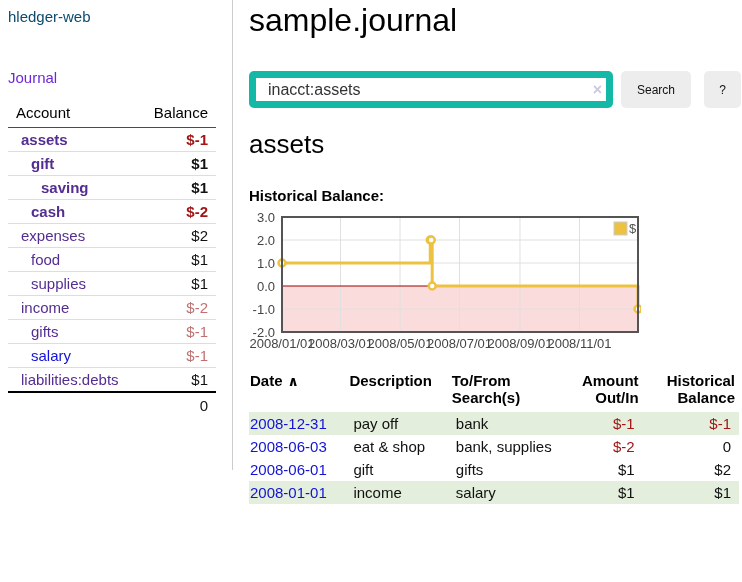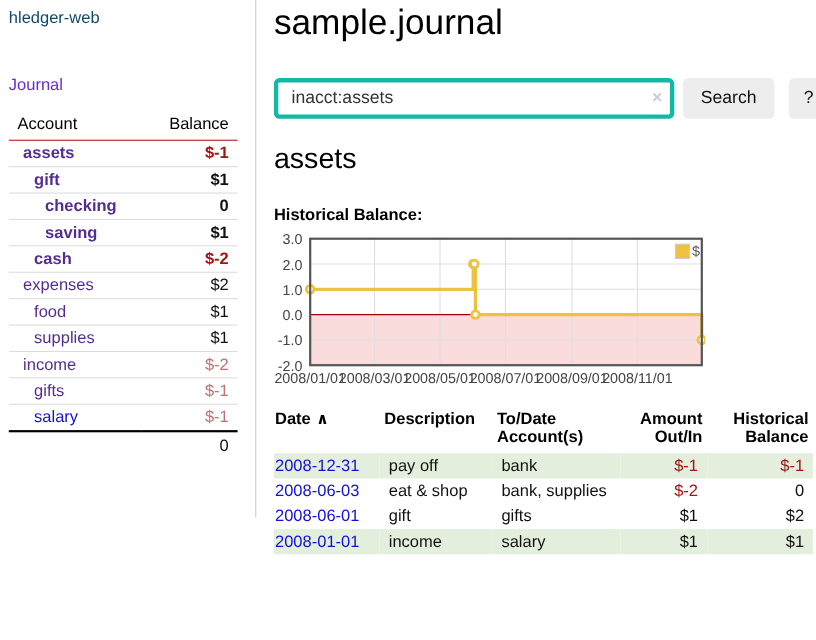--- a/index.html
+++ b/index.html
@@ -27,23 +27,23 @@
   .neg-strong { color:#a31515; }
   .neg-soft { color:#bf7171; }
   .accounts td.total-cell { border-top:2px solid #000; border-bottom:none; text-align:right; padding:4px 8px 4px 0; }
   .accounts td.total-empty { border-top:2px solid #000; border-bottom:none; }
 
   
   .main { flex:1; padding:0 4px 25px 16px; }
   h1.page-title { font-size:32px; font-weight:normal; margin:2px 0 0 0; color:#000; }
   .search-row { display:flex; align-items:center; margin-top:32px; }
   .search-wrap { position:relative; }
-  input.search-input { width:364px; height:37px; border:4px solid #14b8a6; border-radius:5px; padding:6px 30px 6px 12px; font-size:16px; color:#333; font-family:inherit; outline:none; }
+  input.search-input { width:364px; height:37px; border:7px solid #14b8a6; border-radius:5px; padding:6px 30px 6px 12px; font-size:16px; color:#333; font-family:inherit; outline:none; }
   .clear-x { position:absolute; right:11px; top:50%; transform:translateY(-50%); color:#cfc6e2; font-weight:bold; font-size:16px; line-height:1; }
-  button.btn { height:37px; padding:0 16px; font-size:16px; background:#ededed; border:none; border-radius:5px; font-family:inherit; color:#111; cursor:pointer; }
+  button.btn { height:37px; padding:0 16px; font-size:12px; background:#ededed; border:none; border-radius:5px; font-family:inherit; color:#111; cursor:pointer; }
   button.search-btn { margin-left:8px; }
   button.help-btn { margin-left:13px; width:37px; padding:0; }
 
   h2.acct-title { font-size:26px; font-weight:normal; margin:21px 0 0 0; color:#000; }
   .chart-heading { font-weight:bold; font-size:15px; margin:27px 0 8px 0; color:#000; }
   svg.chart { display:block; }
   svg text { font-family:"Liberation Sans","DejaVu Sans",sans-serif; }
 
   table.register { border-collapse:collapse; margin-top:16px; width:490px; table-layout:fixed; }
   .register th { text-align:left; vertical-align:top; padding:2px 4px 6px 4px; font-size:15px; color:#000; }
@@ -73,24 +73,20 @@
       <tbody>
           <tr>
             <td class="acct-name d0"><a class="acct-link b" href="#">assets</a></td>
             <td class="acct-bal b neg-strong">$-1</td>
           </tr>
           <tr>
             <td class="acct-name d1"><a class="acct-link b" href="#">gift</a></td>
             <td class="acct-bal b">$1</td>
           </tr>
           <tr>
-            <td class="acct-name d2"><a class="acct-link b" href="#">checking</a></td>
-            <td class="acct-bal b">0</td>
-          </tr>
-          <tr>
             <td class="acct-name d2"><a class="acct-link b" href="#">saving</a></td>
             <td class="acct-bal b">$1</td>
           </tr>
           <tr>
             <td class="acct-name d1"><a class="acct-link b" href="#">cash</a></td>
             <td class="acct-bal b neg-strong">$-2</td>
           </tr>
           <tr>
             <td class="acct-name d0"><a class="acct-link" href="#">expenses</a></td>
             <td class="acct-bal">$2</td>
@@ -107,20 +103,24 @@
             <td class="acct-name d0"><a class="acct-link" href="#">income</a></td>
             <td class="acct-bal neg-soft">$-2</td>
           </tr>
           <tr>
             <td class="acct-name d1"><a class="acct-link" href="#">gifts</a></td>
             <td class="acct-bal neg-soft">$-1</td>
           </tr>
           <tr>
             <td class="acct-name d1"><a class="acct-link blue" href="#">salary</a></td>
             <td class="acct-bal neg-soft">$-1</td>
+          </tr>
+          <tr>
+            <td class="acct-name d0"><a class="acct-link" href="#">liabilities:debts</a></td>
+            <td class="acct-bal">$1</td>
           </tr>
         </tbody>
       <tfoot>
         <tr>
           <td class="total-empty"></td>
           <td class="total-cell">0</td>
         </tr>
       </tfoot>
     </table>
   </div>
@@ -180,21 +180,21 @@
         <col style="width:96px">
           <col style="width:102px">
           <col style="width:116px">
           <col style="width:78px">
           <col style="width:96px">
       </colgroup>
       <thead>
         <tr>
           <th><span>Date</span><span class="sort-icon">∧</span></th>
           <th>Description</th>
-          <th>To/Date Account(s)</th>
+          <th>To/From Search(s)</th>
           <th class="r">Amount Out/In</th>
           <th class="r">Historical Balance</th>
         </tr>
       </thead>
       <tbody>
           <tr class="shaded">
             <td><a class="date" href="#">2008-12-31</a></td>
             <td>pay off</td>
             <td>bank</td>
             <td class="r neg">$-1</td>

